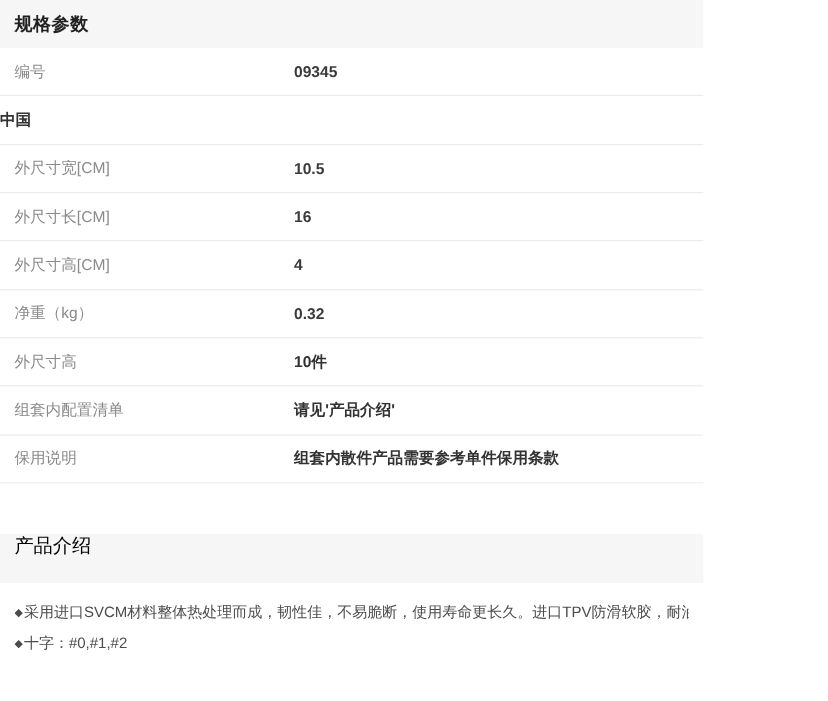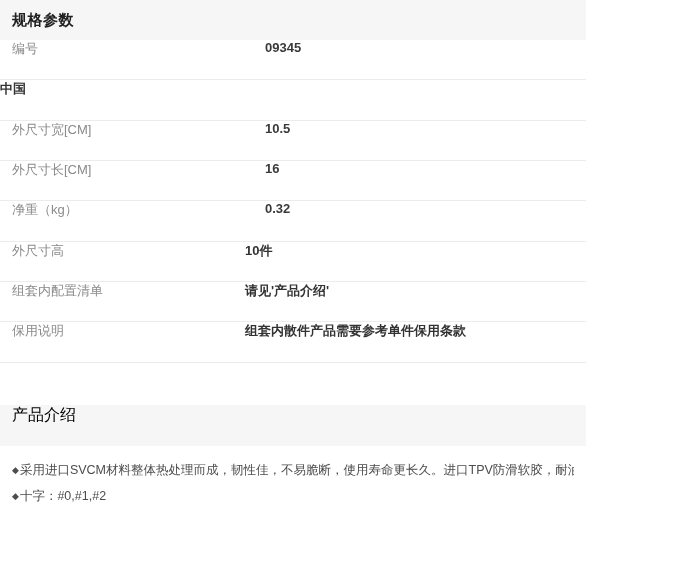--- a/index.html
+++ b/index.html
@@ -23,38 +23,38 @@
     font-size: 15px;
     font-weight: bold;
     color: #212121;
     letter-spacing: 0.5px;
   }
 
   .spec-table { background: #ffffff; }
   .spec-row {
     height: 40.33px;
     display: flex;
-    align-items: flex-start;
+    align-items: center;
     border-bottom: 1px solid #ececec;
   }
   .spec-label {
     width: 245px;
     padding-left: 12px;
     font-size: 13px;
     color: #8a8a8a;
     flex: 0 0 245px;
     white-space: nowrap;
   }
   .spec-value {
     font-size: 13px;
     font-weight: bold;
     color: #333333;
     white-space: nowrap;
   }
-  .spec-row.plain .spec-value { font-weight: 600; color: #3a3a3a; margin-left: 20px; }
+  .spec-row.plain .spec-value { font-weight: 600; color: #3a3a3a; }
 
   .section-gap { height: 42px; background: #ffffff; }
 
   .intro-header {
     height: 41px;
     background: #f6f6f6;
     display: flex;
     align-items: flex-start;
     padding: 0 12px;
   }
@@ -96,20 +96,24 @@
     </div>
     <div class="spec-row plain">
       <span class="spec-label">外尺寸宽[CM]</span>
       <span class="spec-value">10.5</span>
     </div>
     <div class="spec-row plain">
       <span class="spec-label">外尺寸长[CM]</span>
       <span class="spec-value">16</span>
     </div>
     <div class="spec-row plain">
+      <span class="spec-label">外尺寸高[CM]</span>
+      <span class="spec-value">4</span>
+    </div>
+    <div class="spec-row plain">
       <span class="spec-label">净重（kg）</span>
       <span class="spec-value">0.32</span>
     </div>
     <div class="spec-row">
       <span class="spec-label">外尺寸高</span>
       <span class="spec-value">10件</span>
     </div>
     <div class="spec-row">
       <span class="spec-label">组套内配置清单</span>
       <span class="spec-value">请见'产品介绍'</span>

